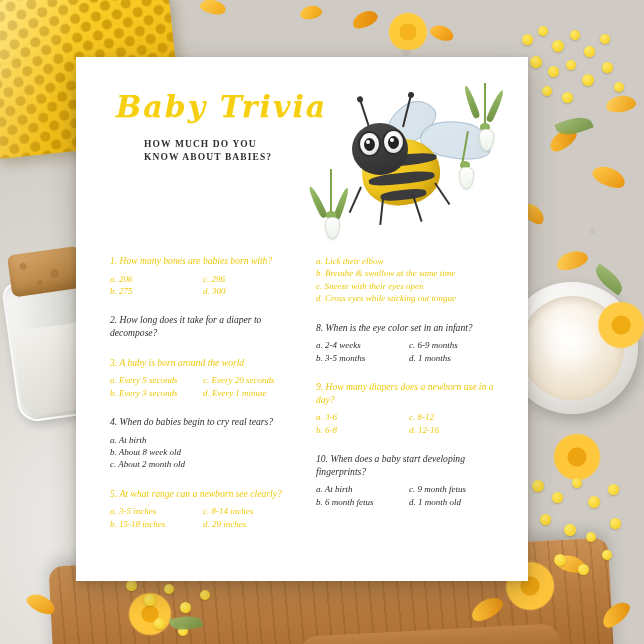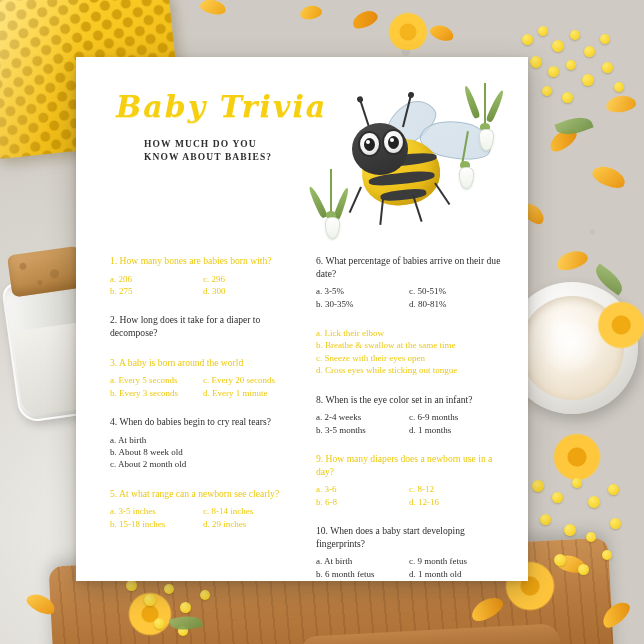--- a/index.html
+++ b/index.html
@@ -272,20 +272,21 @@
     top: 198px;
     display: flex;
     gap: 20px;
   }
   .col {
     width: 50%;
   }
 
   .q {
     margin-bottom: 17px;
+    font-style: italic;
   }
   .q-text {
     font-family: "Liberation Serif", serif;
     font-size: 9.6px;
     line-height: 12.6px;
     color: #2d2d2d;
     margin-bottom: 5px;
   }
   .q.gold .q-text {
     color: #edc90e;
@@ -626,29 +627,20 @@
               <div class="ans">c. 8-14 inches</div>
               <div class="ans">b. 15-18 inches</div>
               <div class="ans">d. 29 inches</div>
             </div>
           </div>
 
         </div>
 
         <div class="col">
 
-          <div class="q">
-            <div class="q-text">6. What percentage of babies arrive on their due date?</div>
-            <div class="answers two-col">
-              <div class="ans">a. 3-5%</div>
-              <div class="ans">c. 50-51%</div>
-              <div class="ans">b. 30-35%</div>
-              <div class="ans">d. 80-81%</div>
-            </div>
-          </div>
 
           <div class="q gold">
             <div class="answers wide">
               <div class="ans">a. Lick their elbow</div>
               <div class="ans">b. Breathe &amp; swallow at the same time</div>
               <div class="ans">c. Sneeze with their eyes open</div>
               <div class="ans">d. Cross eyes while sticking out tongue</div>
             </div>
           </div>
 

